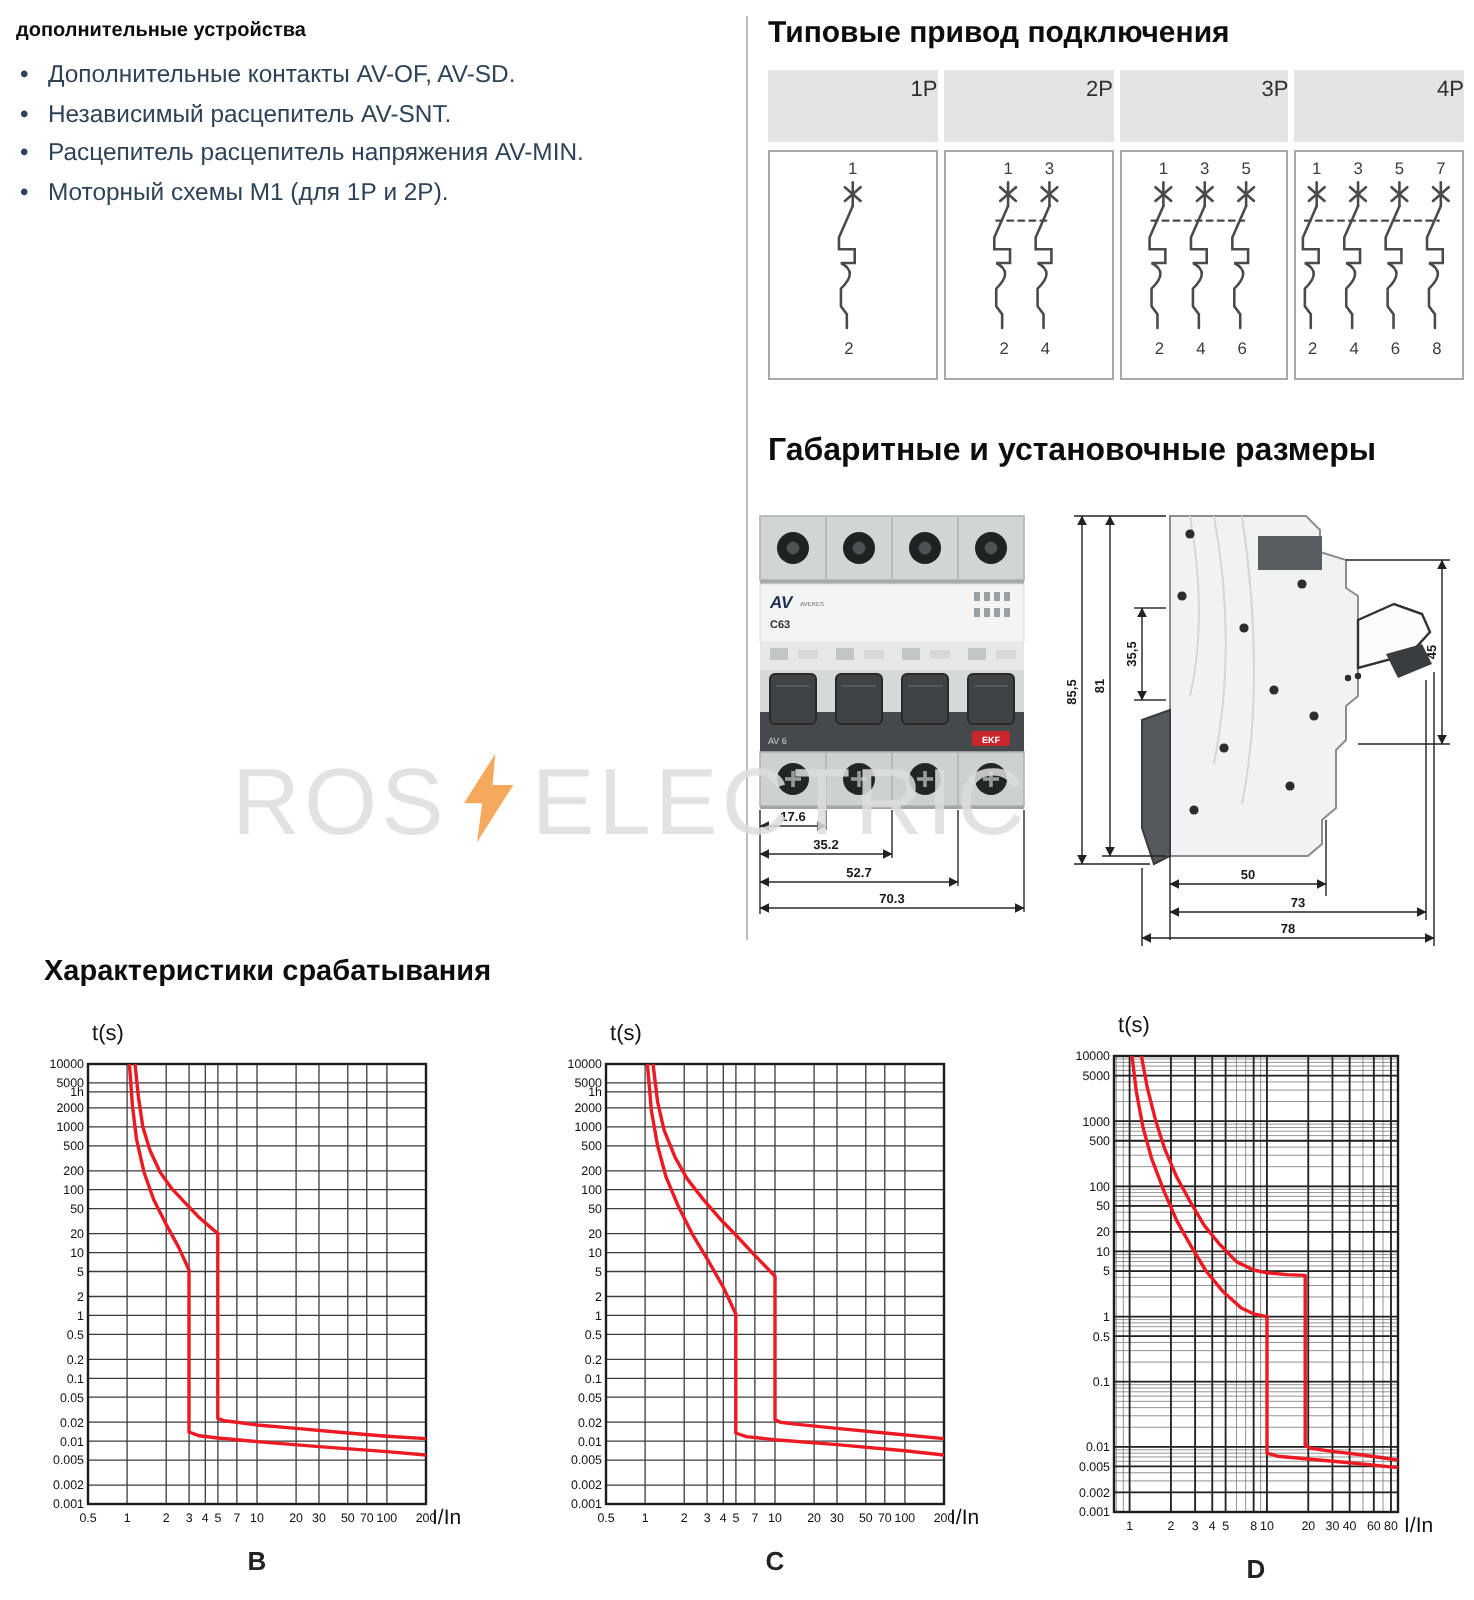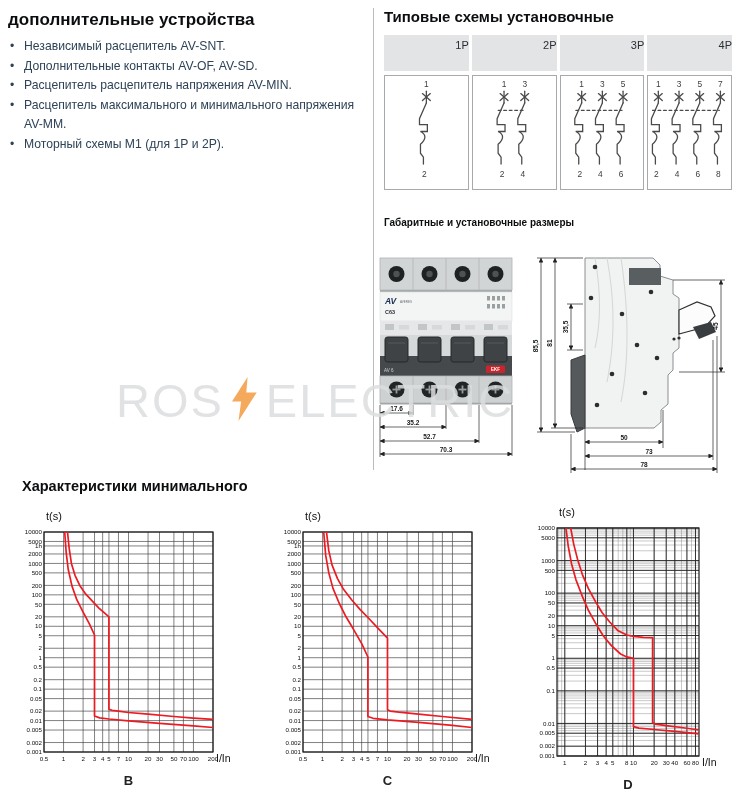--- a/index.html
+++ b/index.html
@@ -2,73 +2,72 @@
 <html><head>
 <meta charset="utf-8">
 <style>
   html,body{margin:0;padding:0}
   body{width:737px;height:800px;background:#fff;position:relative;overflow:hidden;
        font-family:"Liberation Sans",sans-serif;color:#222}
   .abs{position:absolute}
   h1,h2{margin:0;font-weight:bold;color:#0c0d0f}
   
   #devices{left:8px;top:10px;width:358px}
-  #devices h1{font-size:17px}
+  #devices h1{font-size:10px}
   #devices ul{list-style:none;margin:7px 0 0 0;padding:0}
   #devices li{position:relative;padding-left:16px;font-size:12.2px;line-height:19.5px;color:#2e4357}
   #devices li::before{content:"•";position:absolute;left:2px;top:0;color:#2e4357}
   
   #divider{left:373px;top:8px;width:1px;height:462px;background:#b9bcbe}
   
   #conn{left:384px;top:8px;width:348px}
   #conn h2{font-size:15px}
   .tbl{margin-top:10px}
   .tbl-head{background:#e3e4e5;height:20px;line-height:20px;text-align:center;
             font-size:11px;color:#2b2f33;margin-bottom:3px}
   .tbl-cols{display:grid;grid-template-columns:repeat(4,1fr);gap:3px;margin-bottom:4px}
   .tbl-cols div{background:#e3e4e5;height:36px;line-height:20px;text-align:right;
                 font-size:11px;color:#2b2f33}
   .tbl-diagrams{display:grid;grid-template-columns:repeat(4,1fr);gap:3px}
   .pole-cell{border:1px solid #a6aaac;background:#fff;height:113px}
   .pole-cell svg{display:block;width:100%;height:100%}
   
   #dims-title{left:384px;top:217px}
-  #dims-title h2{font-size:10px}
+  #dims-title h2{font-size:16px}
   
   #watermark{left:116px;top:370px;height:54px;display:flex;align-items:flex-end;gap:8px;
              z-index:20;pointer-events:none;opacity:.85}
   #watermark span{font-size:47px;font-weight:500;letter-spacing:2px;color:#dcdedf;line-height:1}
   
   #charts-title{left:22px;top:478px}
   #charts-title h2{font-size:14.5px}
   .chart{position:absolute}
   #chart-B{left:14px;top:506px;width:250px;height:296px}
   #chart-C{left:273px;top:506px;width:250px;height:296px}
   #chart-D{left:527px;top:502px;width:206px;height:296px}
   svg text{font-family:"Liberation Sans",sans-serif}
   .dimtxt{font-size:6.5px;font-weight:bold;fill:#17191b}
 </style>
 </head>
 <body>
 
 <section class="abs" id="devices">
   <h1>дополнительные устройства</h1>
   <ul>
+    <li>Дополнительные  контакты AV-OF, AV-SD.</li>
     <li>Независимый расцепитель  AV-SNT.</li>
-    <li>Дополнительные  контакты AV-OF, AV-SD.</li>
     <li>Расцепитель расцепитель напряжения AV-MIN.</li>
-    <li>Расцепитель максимального и минимального напряжения AV-MM.</li>
     <li>Моторный схемы М1 (для 1Р и 2Р).</li>
   </ul>
 </section>
 
 <div class="abs" id="divider"></div>
 
 <section class="abs" id="conn">
-  <h2>Типовые схемы установочные</h2>
+  <h2>Типовые привод подключения</h2>
   <div class="tbl">
     <div class="tbl-cols">
       <div>1P</div>
       <div>2P</div>
       <div>3P</div>
       <div>4P</div>
     </div>
     <div class="tbl-diagrams">
       <div class="pole-cell">
           <svg viewBox="0 0 84 112">
@@ -341,21 +340,21 @@
 
 <div class="abs" id="watermark">
   <span>ROS</span>
   <svg width="26" height="50" viewBox="0 0 20 34">
     <polygon points="12,0 0,19 7,19 5,34 19,12 11,12" fill="#f49b40"></polygon>
   </svg>
   <span>ELECTRIC</span>
 </div>
 
 <section class="abs" id="charts-title">
-  <h2>Характеристики минимального</h2>
+  <h2>Характеристики срабатывания</h2>
 </section>
 <div class="chart" id="chart-B"><svg width="250" height="296" viewBox="0 0 250 296">
       <line x1="30" y1="26" x2="30" y2="246" stroke="#3c3c3c" stroke-width="0.65"></line>
       <text x="30" y="255" text-anchor="middle" font-size="6.2" fill="#111">0.5</text>
       <line x1="49.551459011999654" y1="26" x2="49.551459011999654" y2="246" stroke="#3c3c3c" stroke-width="0.65"></line>
       <text x="49.551459011999654" y="255" text-anchor="middle" font-size="6.2" fill="#111">1</text>
       <line x1="69.10291802399931" y1="26" x2="69.10291802399931" y2="246" stroke="#3c3c3c" stroke-width="0.65"></line>
       <text x="69.10291802399931" y="255" text-anchor="middle" font-size="6.2" fill="#111">2</text>
       <line x1="80.53978838040581" y1="26" x2="80.53978838040581" y2="246" stroke="#3c3c3c" stroke-width="0.65"></line>
       <text x="80.53978838040581" y="255" text-anchor="middle" font-size="6.2" fill="#111">3</text>

